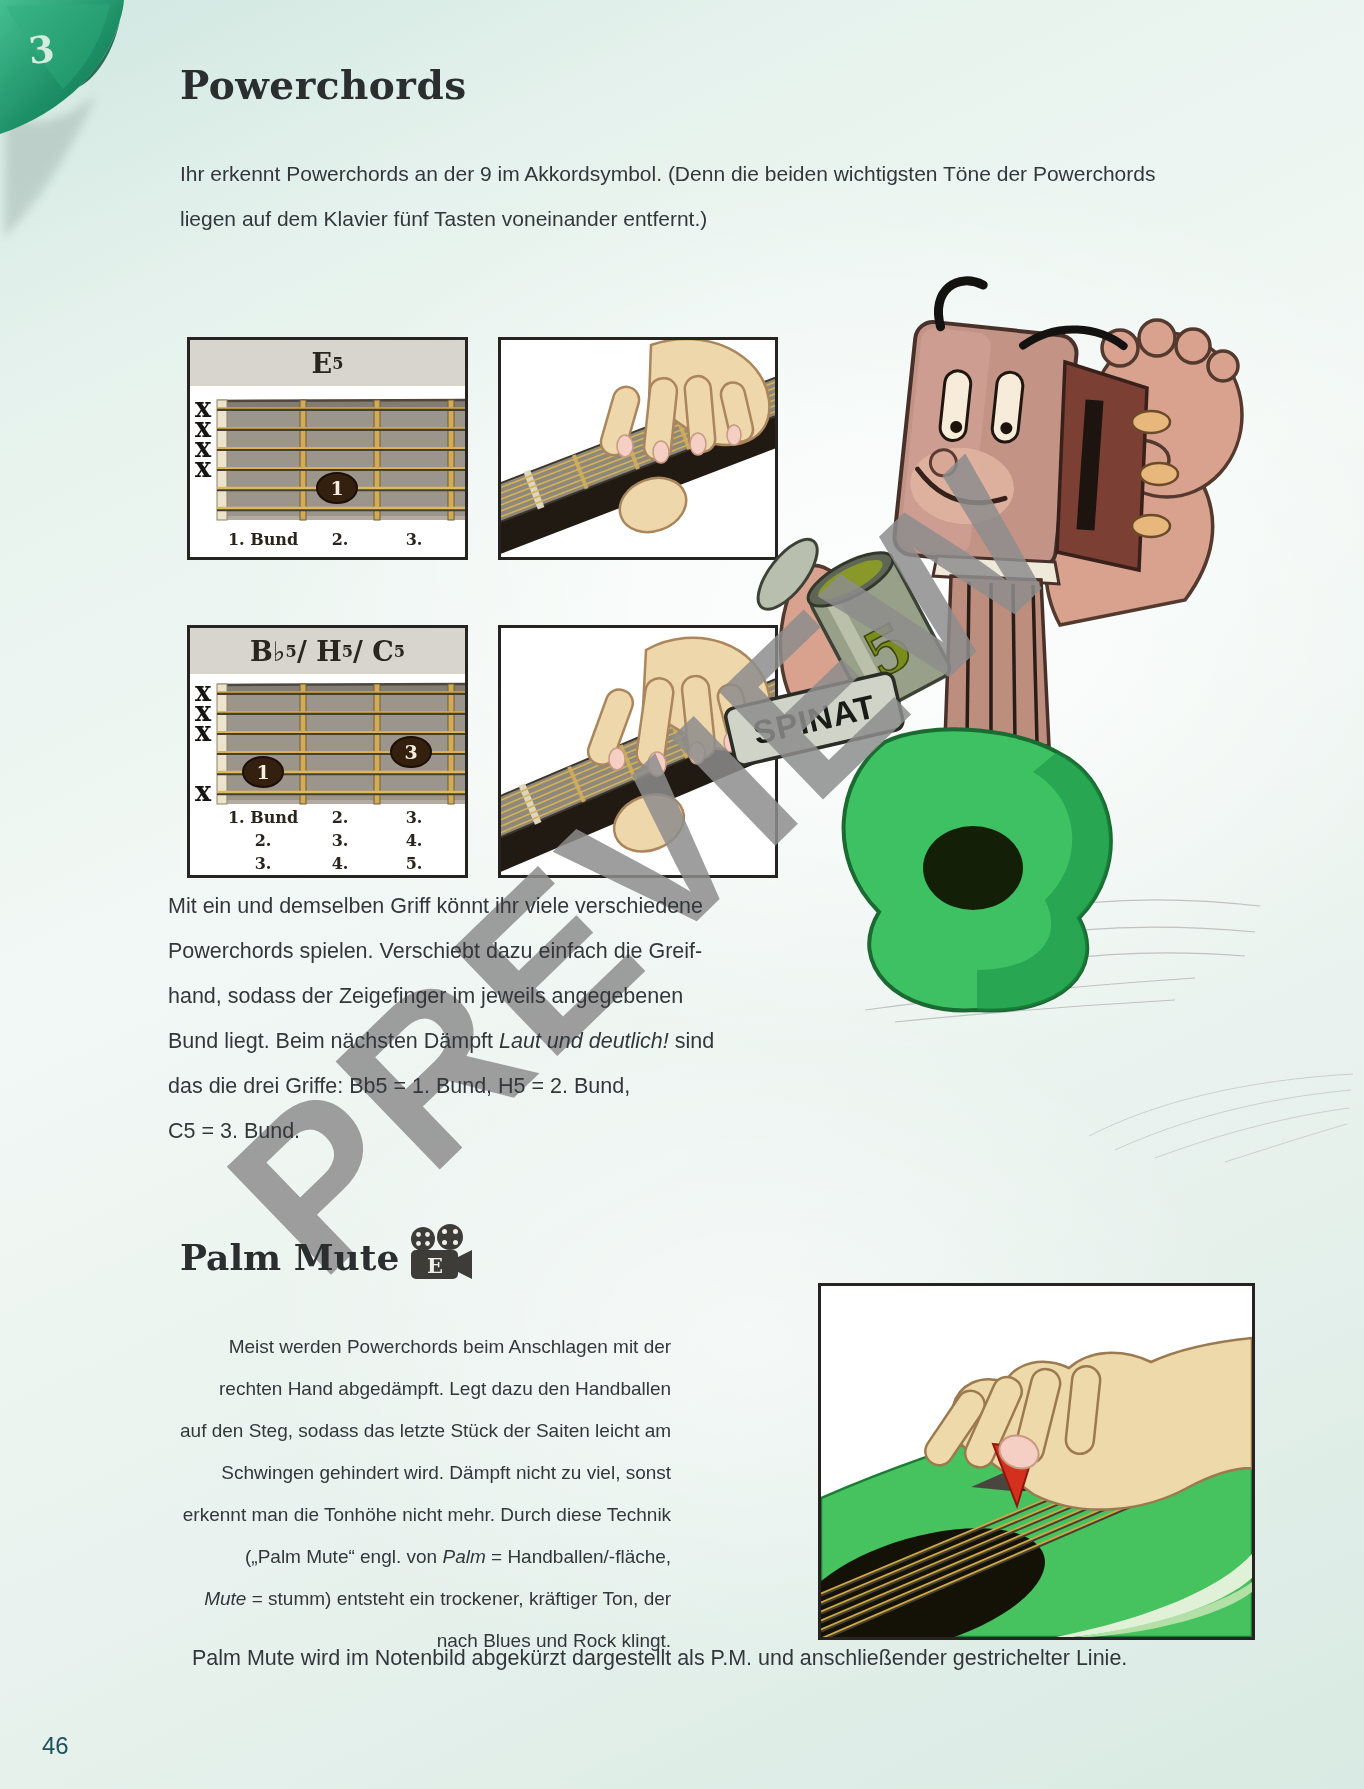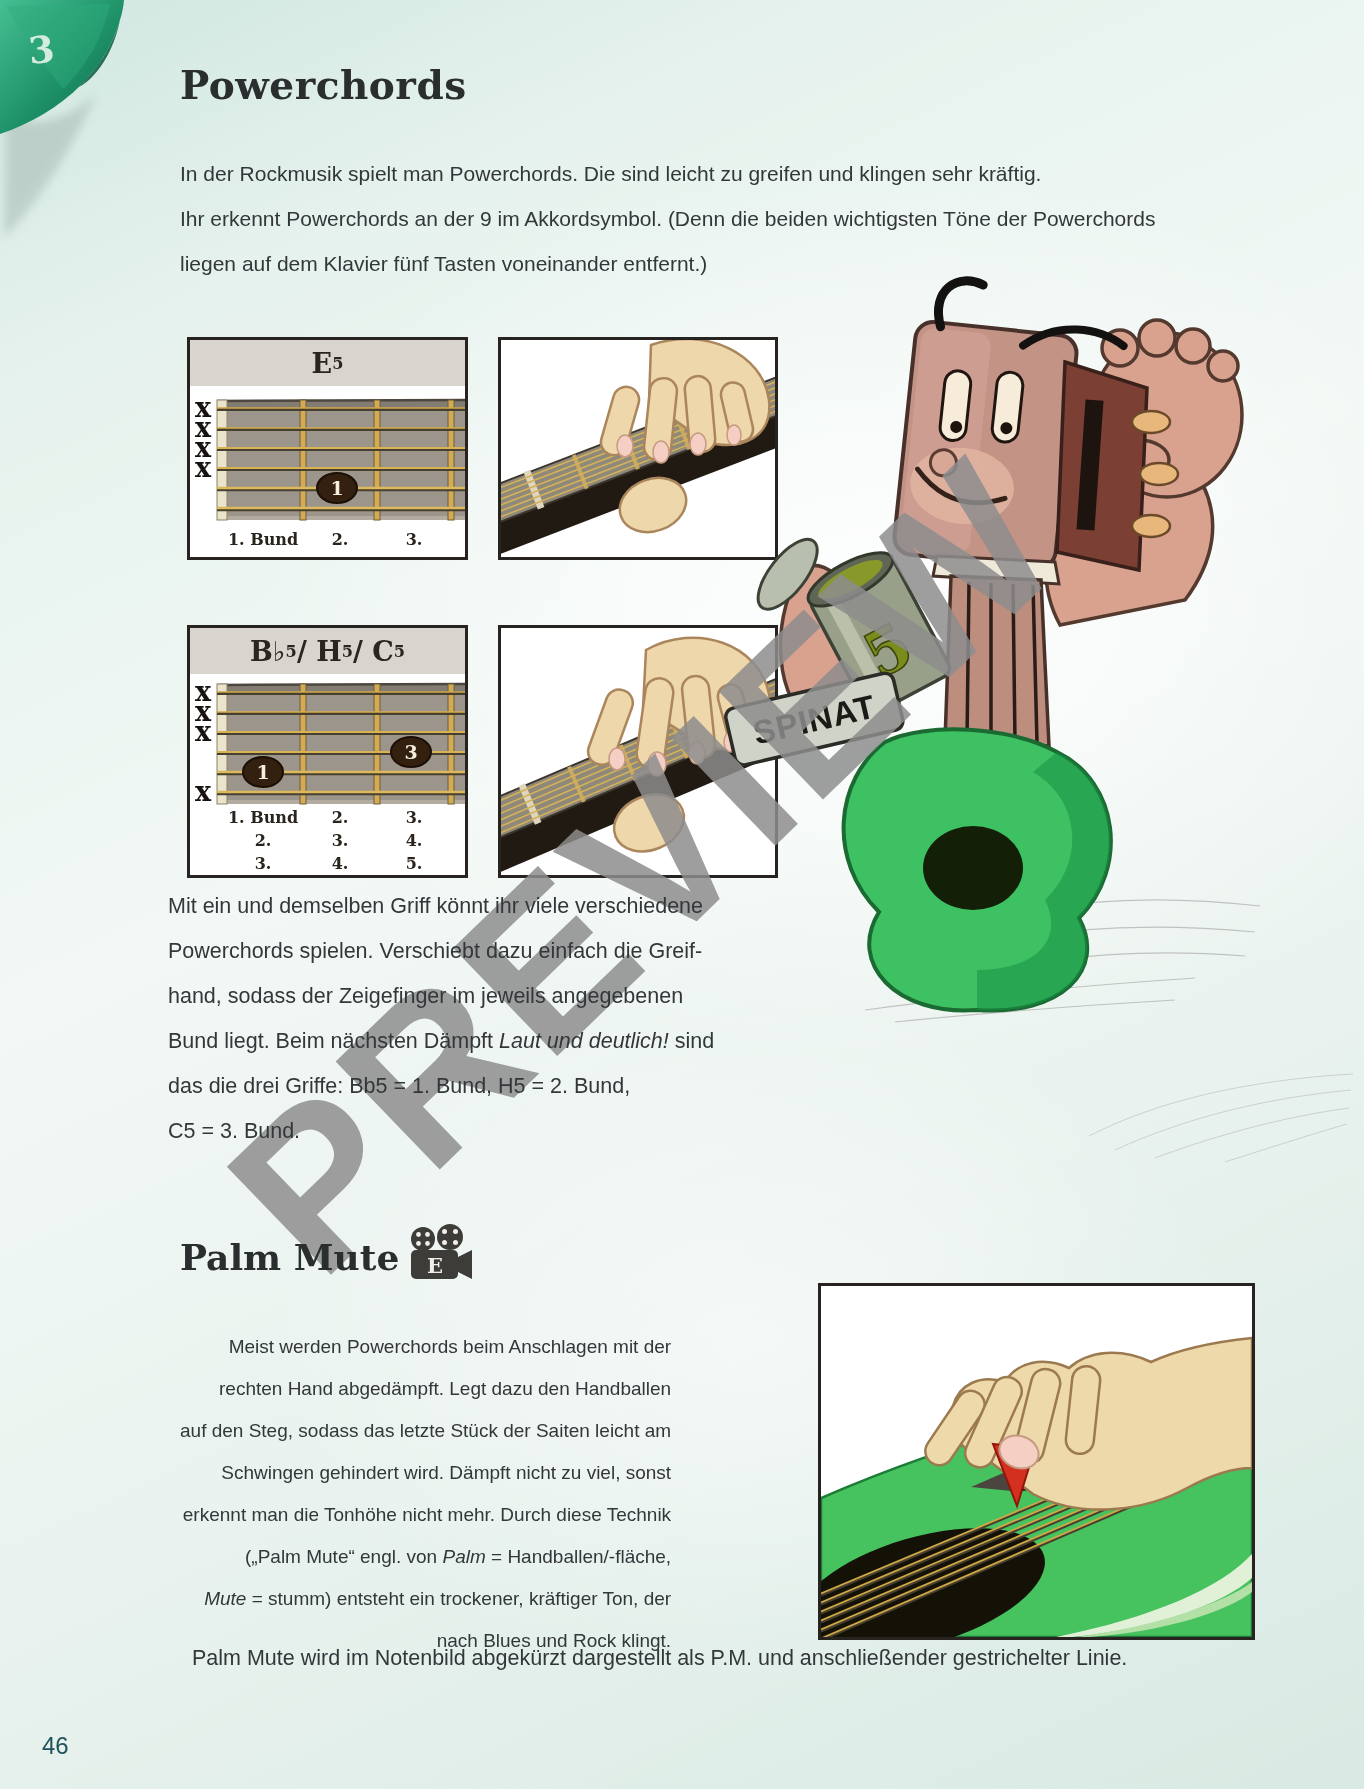--- a/index.html
+++ b/index.html
@@ -55,21 +55,20 @@
     </defs>
     <path d="M6,118 C42,128 70,118 96,94 C72,150 40,200 4,238 Z" fill="#5b6e67" opacity="0.22" filter="url(#blur1)"></path>
     <path d="M0,0 L124,0 C120,32 105,60 82,84 C58,108 30,124 0,134 Z" fill="url(#gfold)"></path>
     <path d="M6,6 L110,4 C102,40 86,66 63,89 C43,64 20,32 6,6 Z" fill="#2fae7d" opacity="0.45"></path>
     <path d="M124,0 C120,34 103,63 79,87 C98,77 114,50 120,20 Z" fill="#0a5a3f" opacity="0.85"></path>
     <text x="30" y="64" transform="rotate(-6 30 64)" font-family="DejaVu Serif, serif" font-weight="bold" font-size="37" fill="#d3ecdd">3</text>
   </svg>
 
   <div class="txt title">Powerchords</div>
   <div class="txt intro">
-    <div class="line"><span>In der Rockmusik spielt man Powerchords. Die sind leicht zu greifen und klingen sehr kräftig.</span></div>
     <div class="line"><span>Ihr erkennt Powerchords an der 9 im Akkordsymbol. (Denn die beiden wichtigsten Töne der Powerchords</span></div>
     <div class="line"><span>liegen auf dem Klavier fünf Tasten voneinander entfernt.)</span></div>
   </div>
 
   <div class="box" style="left:187px;top:337px;width:281px;height:223px;">
     <div class="chead">
         <span>E</span>
         <sup>5</sup>
       </div>
     <svg class="fret-svg" style="top:46px" width="275" height="136" viewBox="0 0 275 136">

